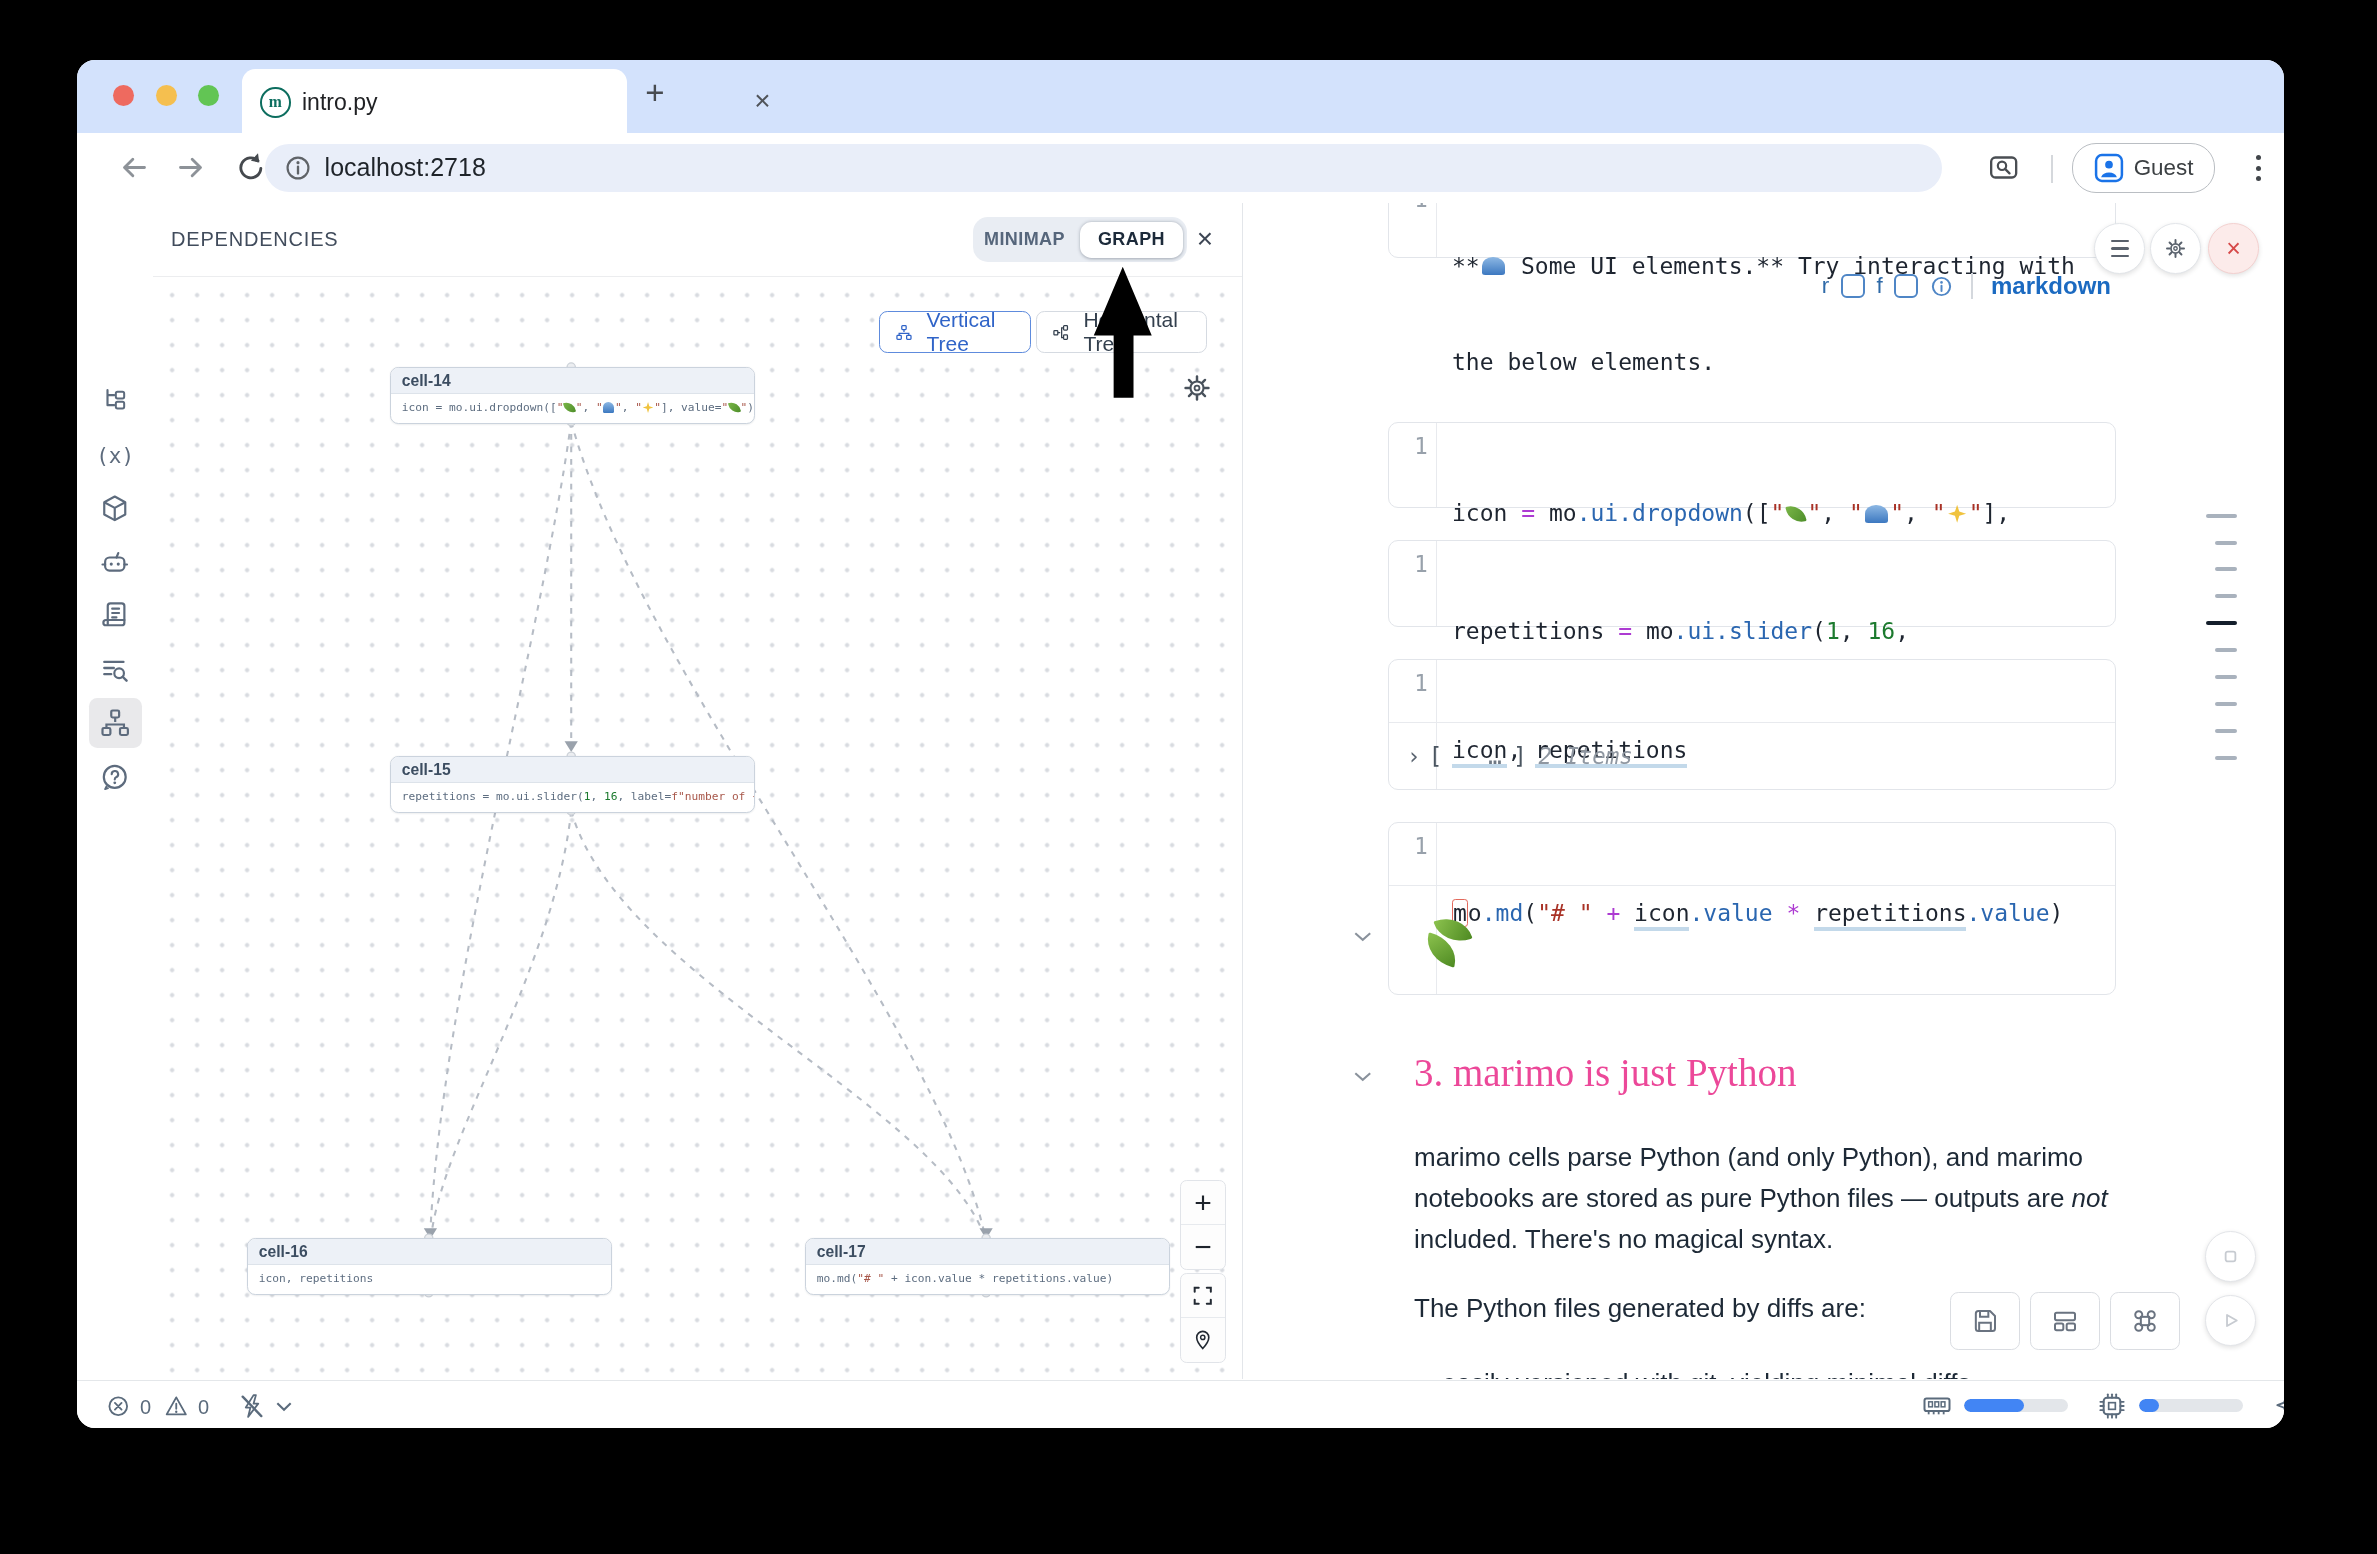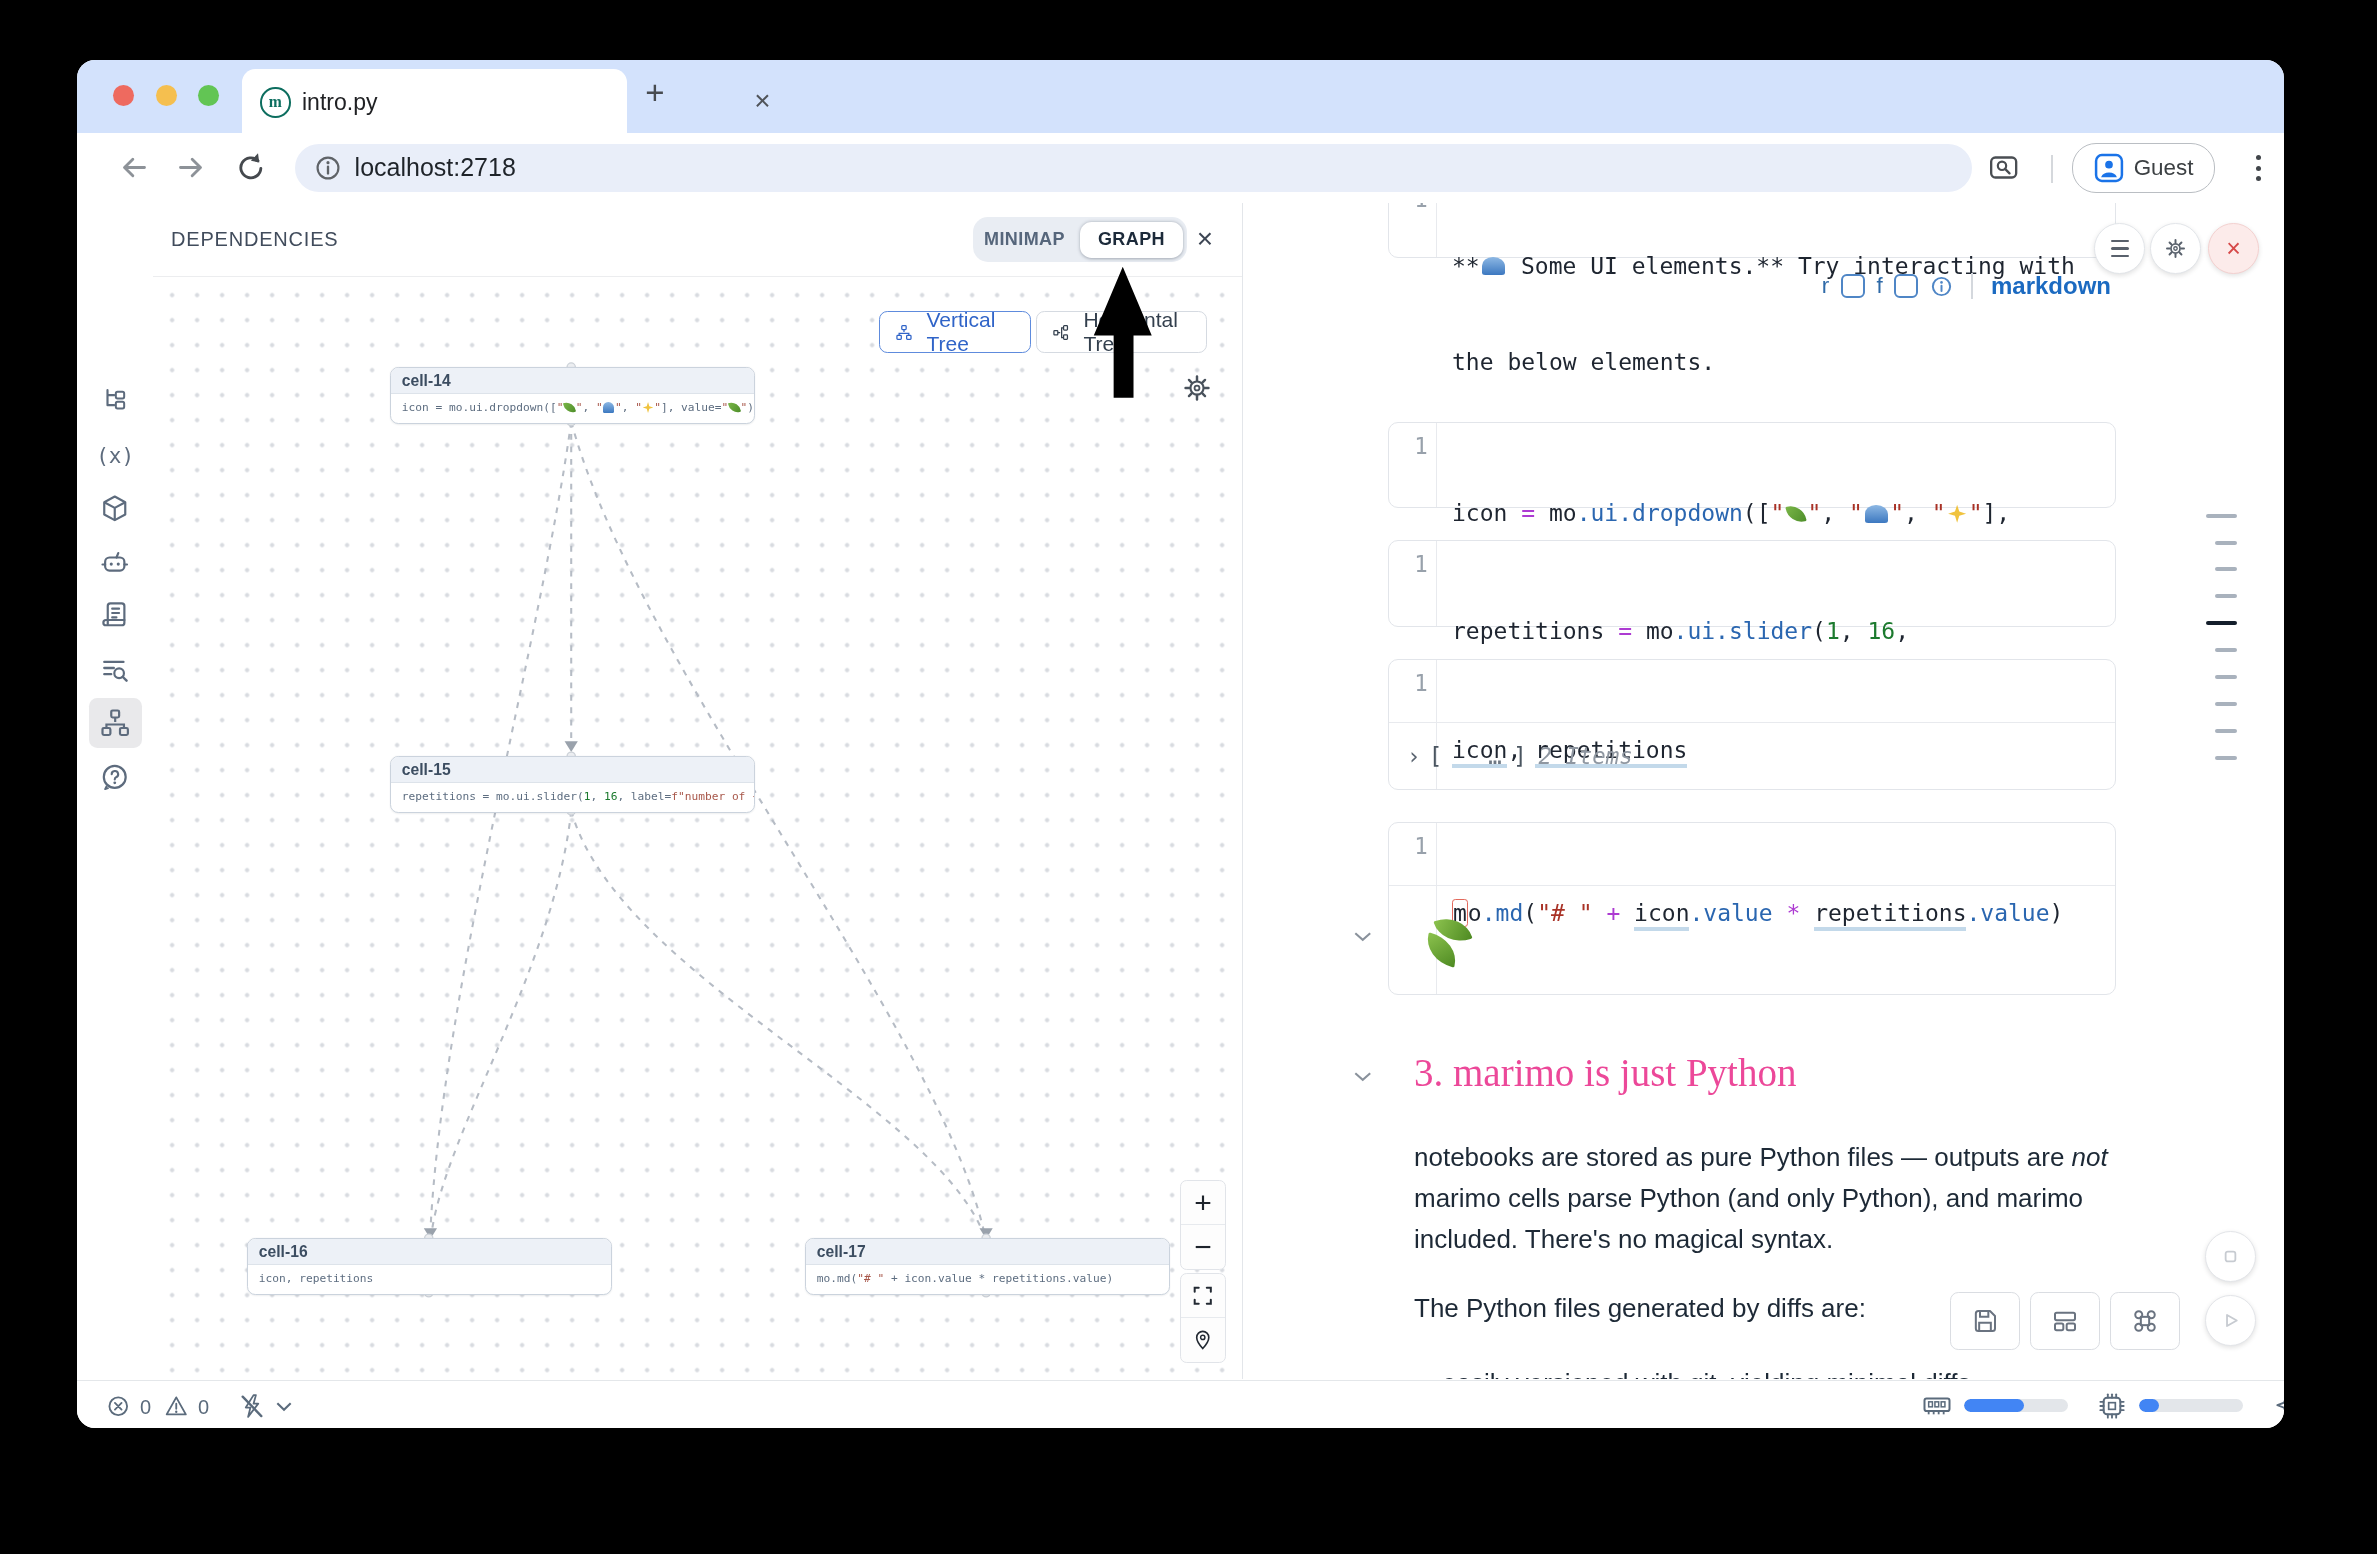--- a/index.html
+++ b/index.html
@@ -19,21 +19,21 @@
          border:2.5px solid #0d6e5f;color:#0d6e5f;font-weight:bold;font-size:15.7px;
          display:flex;align-items:center;justify-content:center;font-family:"Liberation Serif",serif;}
   .tab-title{position:absolute;left:60px;top:20px;font-size:23px;color:#202124;}
   .tab-close{position:absolute;left:504px;top:15px;font-size:28px;color:#50545a;width:33px;height:33px;
              text-align:center;line-height:33px;}
   .newtab{position:absolute;left:560px;top:15px;font-size:33px;color:#474b50;width:36px;height:36px;
           text-align:center;line-height:35px;}
   .toolbar{position:absolute;left:0;top:73px;width:100%;height:70px;background:#fff;
            border-bottom:0.8px solid #e3e6ea;}
   .tico{position:absolute;top:17.4px;width:35px;height:35px;}
-  .urlpill{position:absolute;left:218px;top:10.8px;width:1677px;height:48px;background:#e9eef9;
+  .urlpill{position:absolute;left:188px;top:10.8px;width:1677px;height:48px;background:#e9eef9;
            border-radius:24px;display:flex;align-items:center;}
   .urltext{font-size:25px;color:#1e2329;margin-left:11.6px;}
   .guest{position:absolute;left:1995px;top:10px;width:141px;height:48px;border:1.7px solid #babec3;
          border-radius:24px;display:flex;align-items:center;justify-content:center;gap:10px;background:#fff;}
   .guest span{font-size:22.4px;color:#3c4043;}
   .menudots{position:absolute;left:2169px;top:15px;width:25px;height:40px;display:flex;flex-direction:column;
             align-items:center;justify-content:center;gap:5.8px;}
   .menudots i{width:5px;height:5px;border-radius:50%;background:#41454a;}
   .vsep{position:absolute;left:1974px;top:21.5px;width:1.7px;height:28px;background:#d5d8dc;}
   
@@ -471,22 +471,22 @@
     <svg class="abs" style="left:109px;top:726px;" width="21.5" height="15" viewBox="0 0 26 18">
       <polyline points="4,5 13,13 22,5" class="chev"></polyline>
     </svg>
 
     <svg class="abs" style="left:109px;top:866px;" width="21.5" height="15" viewBox="0 0 26 18">
       <polyline points="4,5 13,13 22,5" class="chev"></polyline>
     </svg>
     <div class="abs serif-h" style="left:171px;top:847px;">3. marimo is just Python</div>
 
     <div class="abs para" style="left:171px;top:934px;width:679px;">
+      <div><span class="tk tk-t">marimo cells parse Python (and only Python), and marimo</span></div>
       <div><span class="tk tk-t">notebooks are stored as pure Python files — outputs are </span><span class="tk tk-i">not</span></div>
-      <div><span class="tk tk-t">marimo cells parse Python (and only Python), and marimo</span></div>
       <div><span class="tk tk-t">included. There's no magical syntax.</span></div>
     </div>
     <div class="abs para" style="left:171px;top:1085px;">The Python files generated by diffs are:</div>
     <div class="abs para" style="left:199px;top:1160px;">easily versioned with git, yielding minimal diffs</div>
 
     <div class="nb-btn" style="left:707px;top:1089px;">
       <svg width="30" height="30" viewBox="0 0 36 36">
         <path d="M7 9 a3 3 0 0 1 3 -3 h14 l6 6 v15 a3 3 0 0 1 -3 3 H10 a3 3 0 0 1 -3 -3 Z" stroke="#6a7380" stroke-width="2.4" fill="none" stroke-linejoin="round"></path>
         <path d="M12 6 v7 h10 v-7 M11 30 v-10 h14 v10" stroke="#6a7380" stroke-width="2.4" fill="none"></path>
       </svg>

